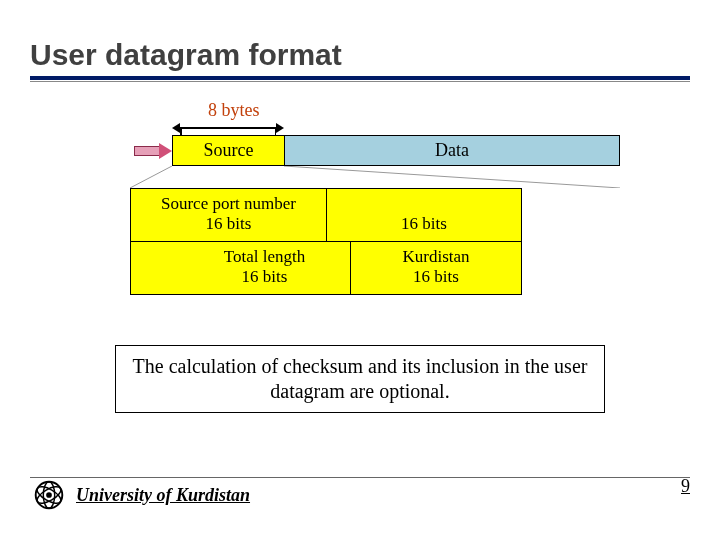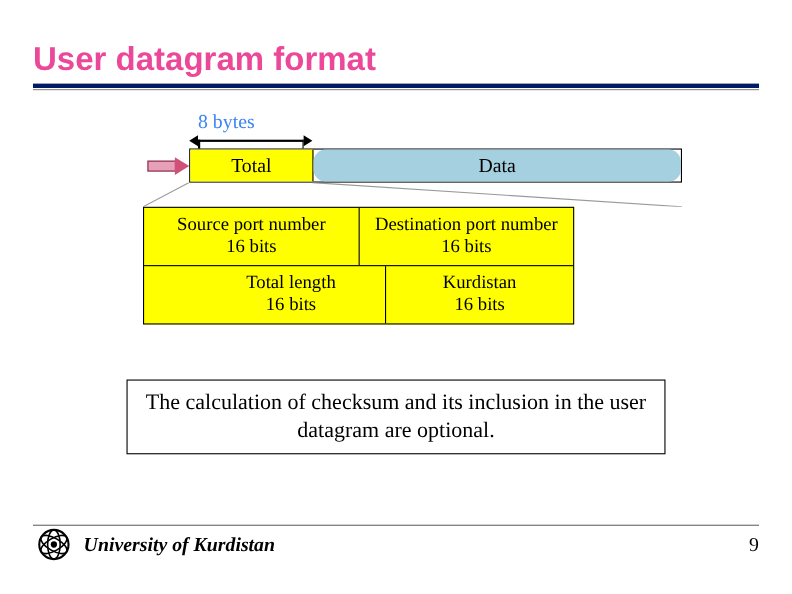--- a/index.html
+++ b/index.html
@@ -11,42 +11,42 @@
     position: relative;
     overflow: hidden;
   }
   .title-area {
     padding: 38px 30px 0 30px;
   }
   .title {
     font-size: 30px;
     font-weight: bold;
     font-family: Arial, Helvetica, sans-serif;
-    color: #ec4899;
+    color: #404040;
     padding-bottom: 4px;
   }
   .title-rule {
     height: 4px;
     background: #001a66;
     margin-bottom: 1px;
   }
   .title-rule-thin {
     height: 1px;
     background: #888;
   }
   .diagram {
     margin: 18px auto 0 auto;
     width: 520px;
     position: relative;
   }
   .bytes-label {
     text-align: left;
-    margin-left: 80px;
-    font-size: 18px;
-    color: #3b82f6;
+    margin-left: 108px;
+    font-size: 18px;
+    color: #c2410c;
   }
   .bracket-row {
     position: relative;
     height: 14px;
     margin-left: 72px;
   }
   .bracket {
     position: absolute;
     left: 0;
     top: 0;
@@ -94,21 +94,20 @@
     text-align: center;
     font-size: 18px;
     padding: 4px 0;
   }
   .packet-row .data {
     flex: 1;
     background: #a5d0df;
     text-align: center;
     font-size: 18px;
     padding: 4px 0;
-    border-radius: 11px;
   }
   .arrow-ptr {
     position: absolute;
     left: 34px;
     top: 50%;
     transform: translateY(-50%);
     width: 38px;
     height: 16px;
   }
   .arrow-ptr .shaft {
@@ -165,22 +164,23 @@
     padding: 8px 4px;
     line-height: 1.25;
   }
 
   .footer {
     position: absolute;
     left: 30px;
     right: 30px;
     bottom: 26px;
     display: flex;
-    align-items: center;
+    align-items: flex-start;
     justify-content: space-between;
+    text-decoration: underline;
   }
   .footer-rule {
     position: absolute;
     left: 30px;
     right: 30px;
     bottom: 62px;
     height: 1px;
     background: #666;
   }
   .univ {
@@ -224,40 +224,40 @@
       <span class="vright"></span>
     </div>
   </div>
 
   <div style="position:relative;">
     <div class="arrow-ptr">
       <span class="shaft"></span>
         <span class="head"></span>
     </div>
     <div class="packet-row">
-      <div class="header">Total</div>
+      <div class="header">Source</div>
       <div class="data">Data</div>
     </div>
   </div>
 
   <div class="expand-lines">
     <svg width="490" height="22" style="position:absolute;left:0;top:0;">
       <line x1="42" y1="0" x2="0" y2="22" stroke="#999" stroke-width="1"></line>
       <line x1="154" y1="0" x2="490" y2="22" stroke="#999" stroke-width="1"></line>
     </svg>
   </div>
 
   <div class="fields-table">
     <div class="fields-row">
       <div class="field-cell">
         <span>Source port number</span><br>
         <span>16 bits</span>
       </div>
       <div class="field-cell">
-        <span>Destination port number</span><br>
+        <br>
         <span>16 bits</span>
       </div>
     </div>
     <div class="fields-row">
       <div class="field-cell">
         <span>Total length</span><br>
         <span>16 bits</span>
       </div>
       <div class="field-cell">
         <span>Kurdistan</span><br>

